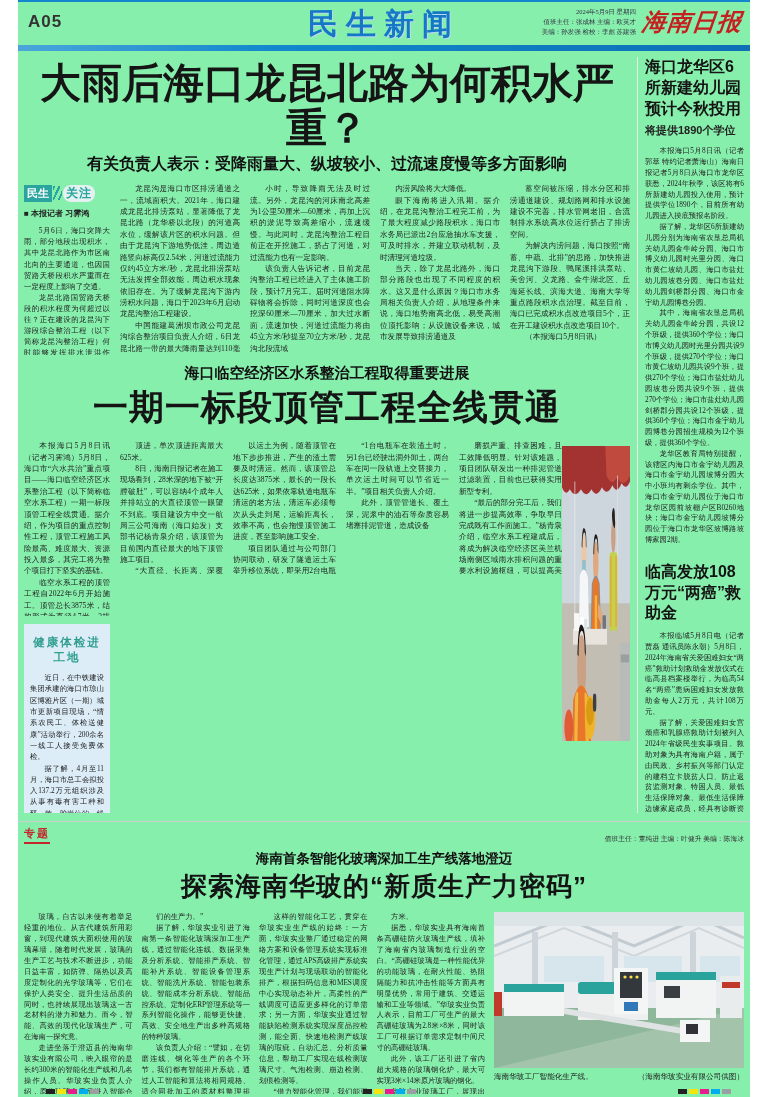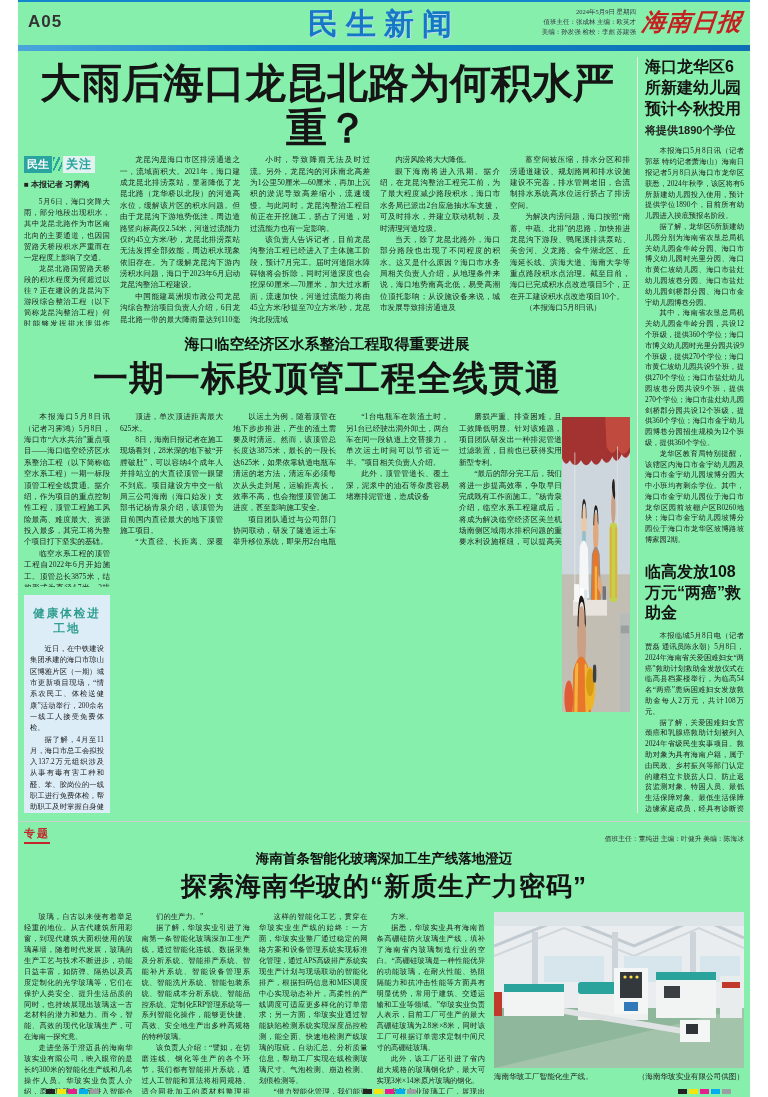--- a/index.html
+++ b/index.html
@@ -36,21 +36,21 @@
   .lead-subhead { font-size:16px; font-weight:bold; text-align:center; color:#111;
     font-family:"Liberation Sans","DejaVu Sans",sans-serif; margin-bottom:8px; }
   .lead-body { display:flex; gap:10px; height:172px; overflow:hidden; }
   .lane { width:86px; flex:none; }
   .focus-badge { display:flex; align-items:center; height:16px; margin:2px 0 7px; }
   .focus-badge .b1 { background:#29a49e; color:#fff; font-weight:bold; font-size:11px;
     padding:1px 3px; font-family:"Liberation Sans","DejaVu Sans",sans-serif; }
   .focus-badge .slash { width:9px; height:14px; margin:0 1px;
     background:repeating-linear-gradient(115deg,#29a49e 0 2px,transparent 2px 5px); }
   .focus-badge .b2 { color:#29a49e; font-weight:bold; font-size:12px; letter-spacing:1px;
-    background:#e3f2f1; padding:0 3px; font-family:"Liberation Sans","DejaVu Sans",sans-serif; }
+    background:#e3f2f1; padding:0 3px; font-family:"Liberation Sans","DejaVu Sans",sans-serif;border-radius:8px; }
   .byline { font-size:8px; font-weight:bold; margin:0 0 6px;
     font-family:"Liberation Sans","DejaVu Sans",sans-serif; }
   .coltext { flex:1; font-size:7.6px; line-height:1.5; text-align:justify; color:#1e1e1e; overflow:hidden; }
   .coltext p { text-indent:2em; margin:0; }
   .lane .coltext { font-size:7.4px; }
 
   
   .mid-kicker { font-size:15px; font-weight:bold; text-align:center; margin-top:9px; color:#111;
     font-family:"Liberation Sans","DejaVu Sans",sans-serif; }
   .mid-headline { font-size:35px; font-weight:900; text-align:center; color:#141414;
@@ -121,20 +121,21 @@
       <div class="paper-logo">海南日报</div>
     </div>
   </header>
   <div class="blue-bar"></div>
 
   <div class="top-region">
     <div class="left-main">
 
       <section>
         <h1 class="lead-headline">大雨后海口龙昆北路为何积水严重？</h1>
+        <h2 class="lead-subhead">有关负责人表示：受降雨量大、纵坡较小、过流速度慢等多方面影响</h2>
         <div class="lead-body">
           <div class="lane">
             <div class="focus-badge">
               <span class="b1">民生</span>
               <span class="slash"></span>
               <span class="b2">关注</span>
             </div>
             <div class="byline">■ 本报记者 习霁鸿</div>
             <div class="coltext">
                 <p>5月6日，海口突降大雨，部分地段出现积水，其中龙昆北路作为市区南北向的主要通道，也因国贸路天桥段积水严重而在一定程度上影响了交通。</p>

